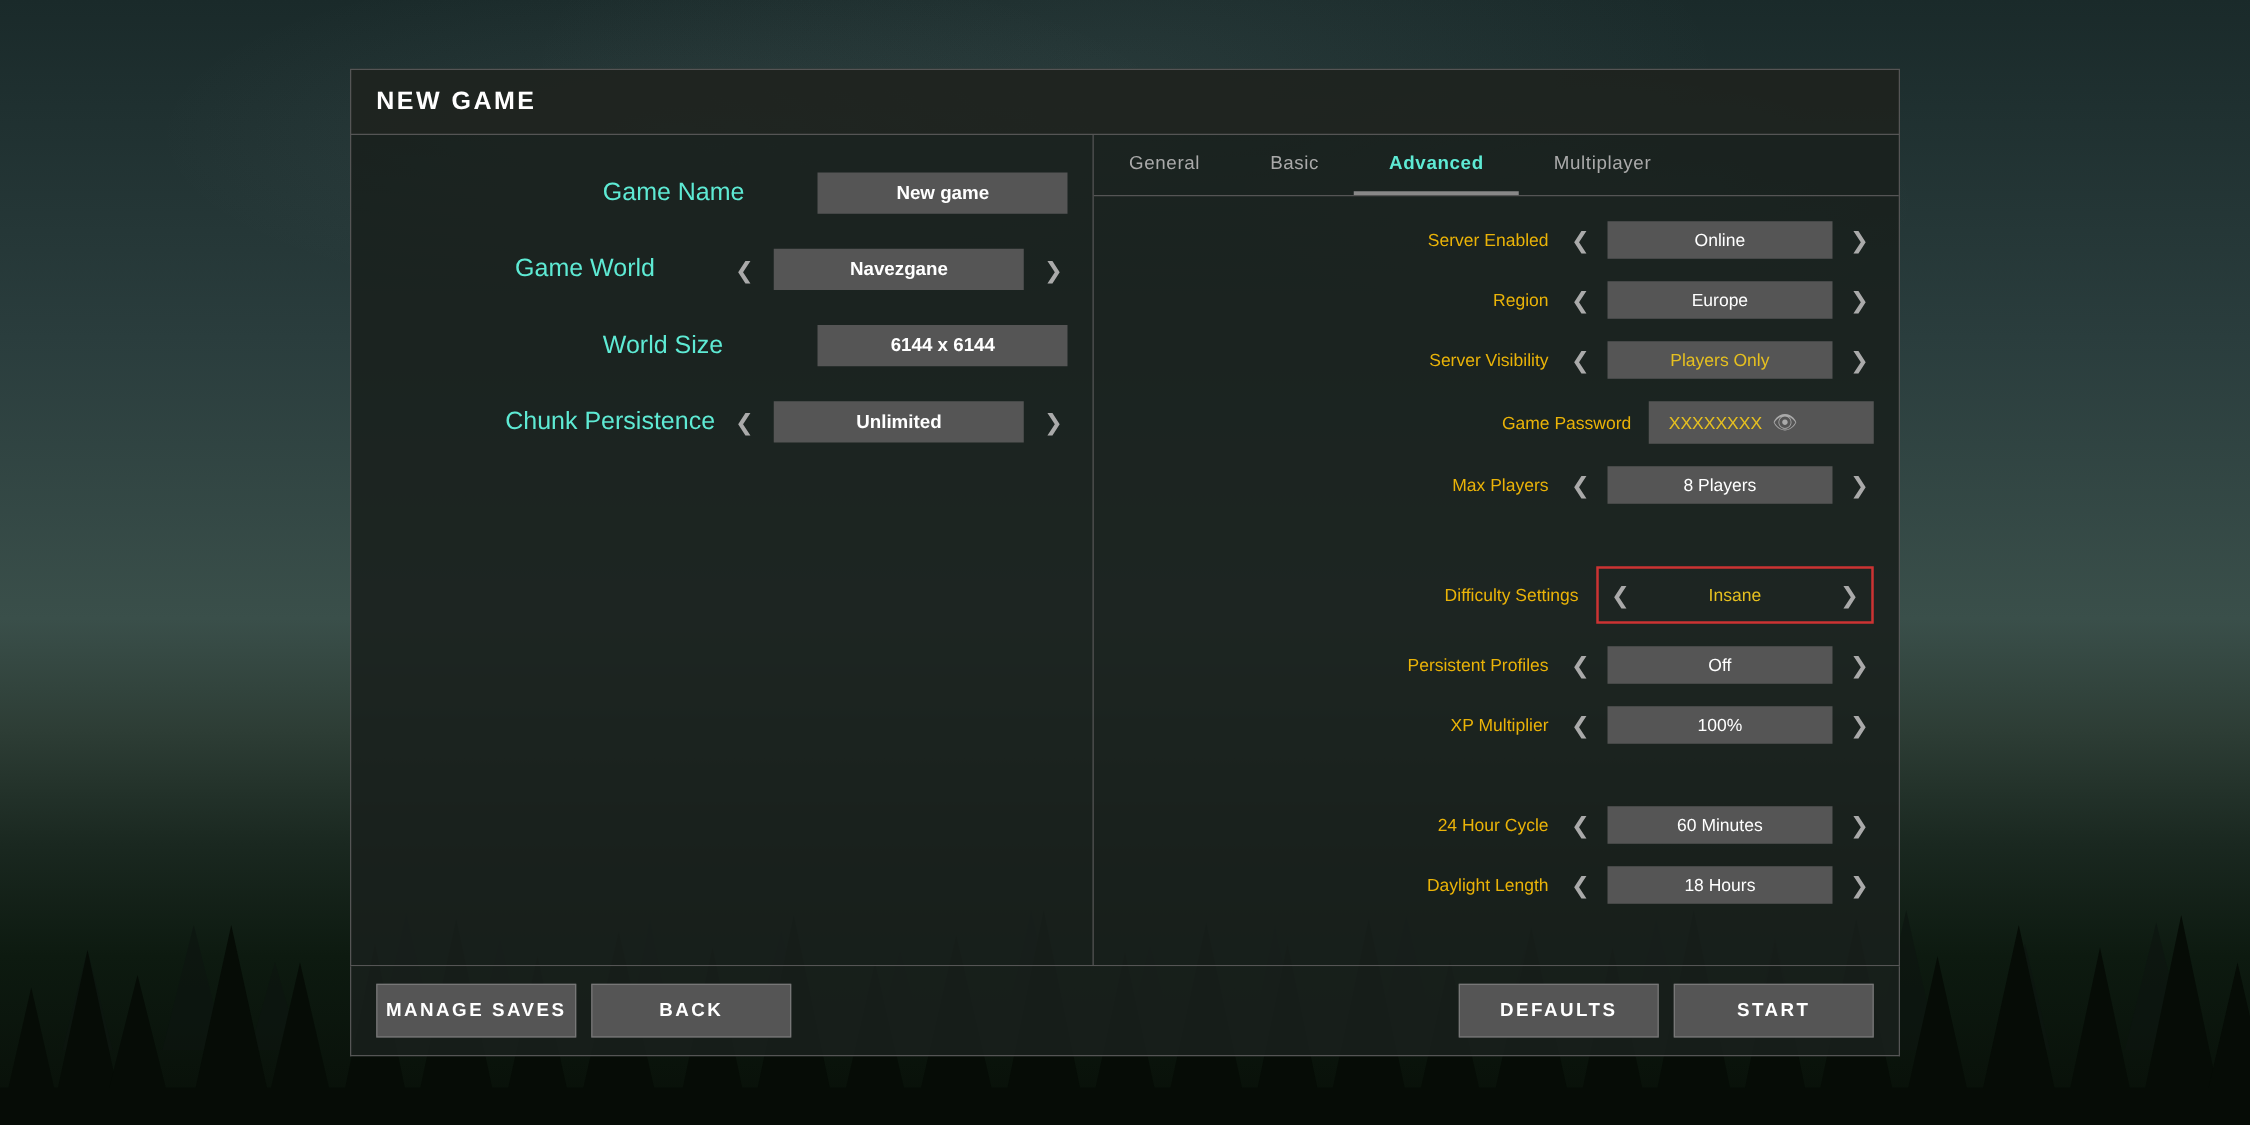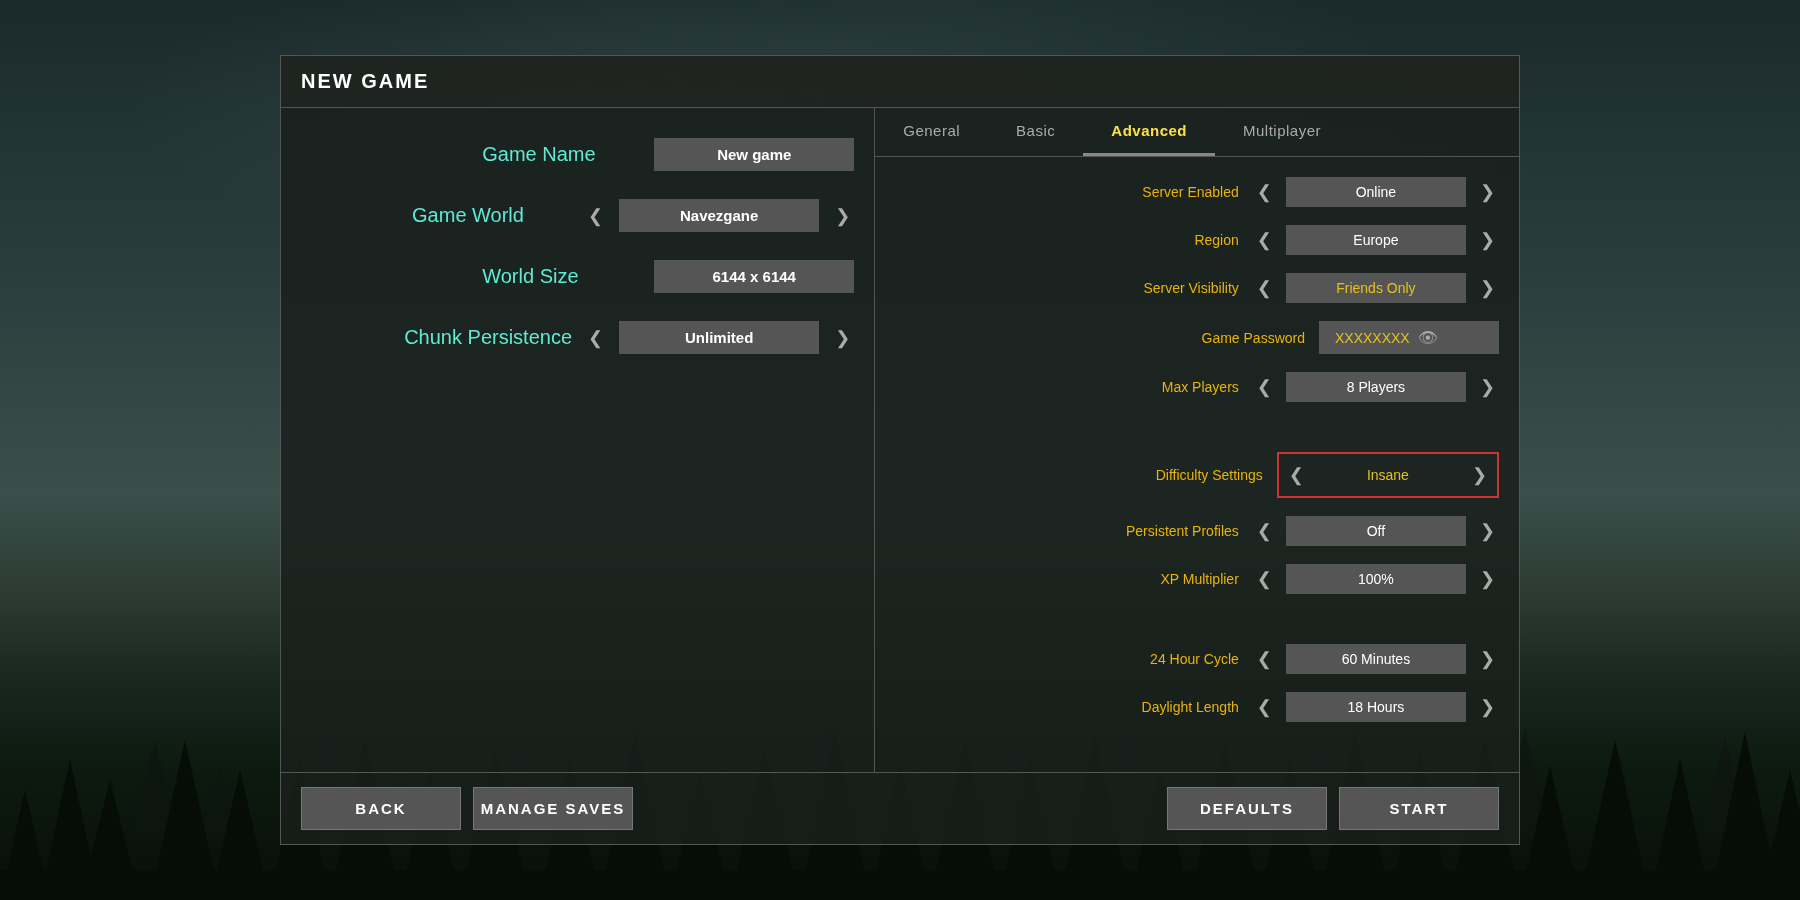--- a/index.html
+++ b/index.html
@@ -153,21 +153,21 @@
       padding: 14px 28px;
       color: #aaa;
       font-size: 15px;
       cursor: pointer;
       background: transparent;
       border: none;
       border-bottom: 3px solid transparent;
       letter-spacing: 0.5px;
     }
     .tab.active {
-      color: #fde047;
+      color: #5eead4;
       font-weight: bold;
       border-bottom: 3px solid #888;
     }
 
     
     .right-settings {
       padding: 20px 20px 10px 20px;
       display: flex;
       flex-direction: column;
       gap: 18px;
@@ -385,21 +385,21 @@
         <div class="r-row">
           <span class="r-label">Region</span>
           <span class="arrow-btn">❮</span>
           <div class="r-value-box">Europe</div>
           <span class="arrow-btn">❯</span>
         </div>
 
         <div class="r-row">
           <span class="r-label">Server Visibility</span>
           <span class="arrow-btn">❮</span>
-          <div class="r-value-box yellow">Friends Only</div>
+          <div class="r-value-box yellow">Players Only</div>
           <span class="arrow-btn">❯</span>
         </div>
 
         <div class="r-row">
           <span class="r-label">Game Password</span>
           <div class="r-value-box yellow" style="display:flex; align-items:center; ">
             <span>XXXXXXXX</span>
             <span class="eye-icon">👁</span>
           </div>
         </div>
@@ -451,22 +451,22 @@
           <div class="r-value-box">18 Hours</div>
           <span class="arrow-btn">❯</span>
         </div>
 
       </div>
     </div>
   </div>
 
   <div class="bottom-bar">
     <div class="left-buttons">
+      <button class="btn">MANAGE SAVES</button>
       <button class="btn">BACK</button>
-      <button class="btn">MANAGE SAVES</button>
     </div>
     <div class="right-buttons">
       <button class="btn">DEFAULTS</button>
       <button class="btn start-btn">START</button>
     </div>
   </div>
 
 </div>
 
 </body></html>

